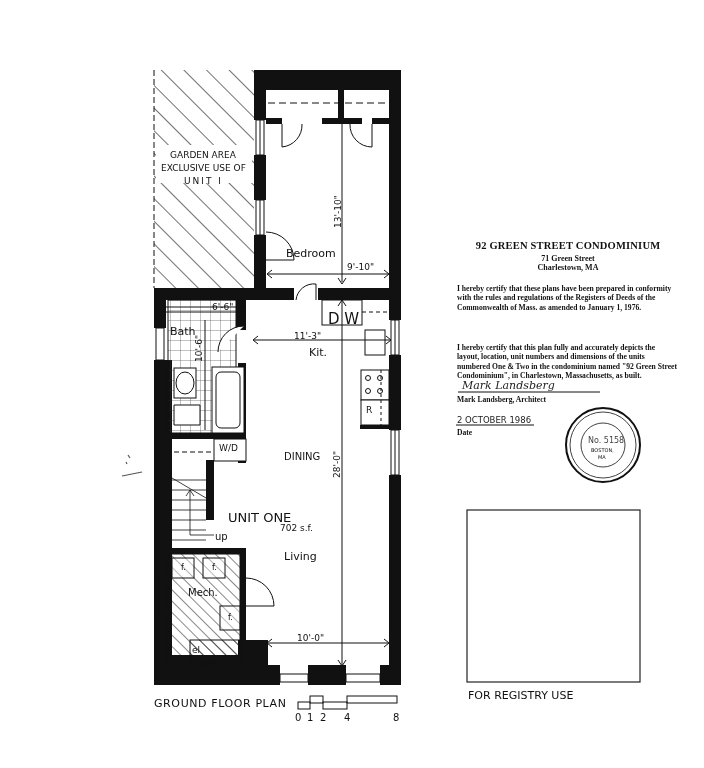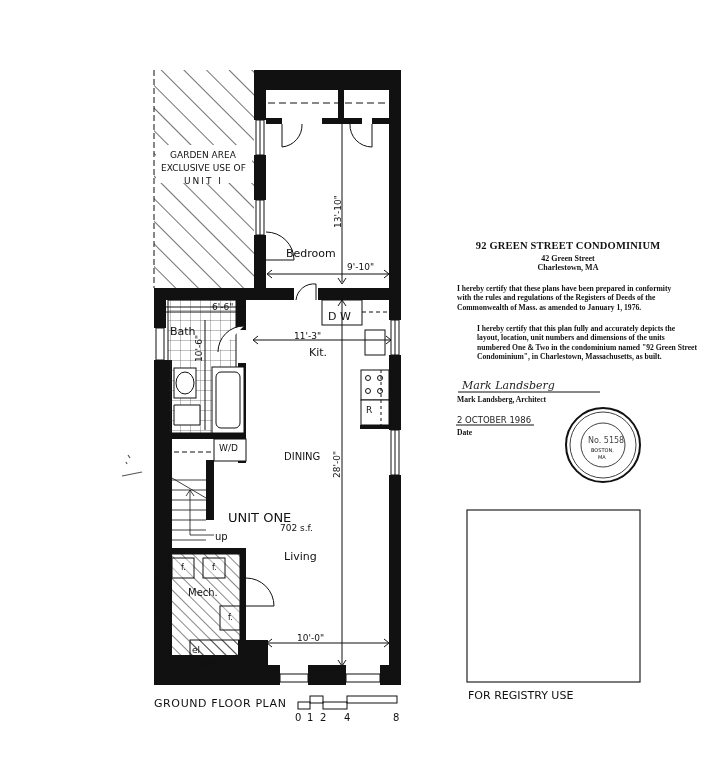--- a/index.html
+++ b/index.html
@@ -205,21 +205,21 @@
 <div class="lbl" style="left:184px;top:176px;font-size:9px;letter-spacing:2px;">UNIT I</div>
 
 <div class="lbl" style="left:286px;top:247px;font-size:11px;">Bedroom</div>
 <div class="lbl rot" style="left:333px;top:228px;font-size:9px;transform:rotate(-90deg);">13'-10"</div>
 <div class="lbl" style="left:347px;top:262px;font-size:9px;">9'-10"</div>
 
 <div class="lbl" style="left:170px;top:325px;font-size:11px;">Bath</div>
 <div class="lbl" style="left:212px;top:302px;font-size:9px;">6'-6"</div>
 <div class="lbl rot" style="left:194px;top:362px;font-size:9px;transform:rotate(-90deg);">10'-6"</div>
 
-<div class="lbl" style="left:328px;top:310px;font-size:11px;">D W</div>
+<div class="lbl" style="left:328px;top:310px;font-size:15px;">D W</div>
 <div class="lbl" style="left:294px;top:331px;font-size:9px;">11'-3"</div>
 <div class="lbl" style="left:309px;top:346px;font-size:11px;">Kit.</div>
 <div class="lbl" style="left:366px;top:405px;font-size:9px;">R</div>
 
 <div class="lbl" style="left:219px;top:443px;font-size:9px;">W/D</div>
 <div class="lbl" style="left:284px;top:451px;font-size:10px;">DINING</div>
 <div class="lbl rot" style="left:332px;top:478px;font-size:9px;transform:rotate(-90deg);">28'-0"</div>
 
 <div class="lbl" style="left:228px;top:510px;font-size:13px;">UNIT ONE</div>
 <div class="lbl" style="left:240px;top:523px;font-size:9px;margin-left:40px;">702 s.f.</div>
@@ -235,24 +235,24 @@
 <div class="lbl" style="left:297px;top:633px;font-size:9px;">10'-0"</div>
 
 <div class="lbl" style="left:154px;top:697px;font-size:11px;letter-spacing:0.6px;">GROUND FLOOR PLAN</div>
 <div class="lbl" style="left:295px;top:712px;font-size:10px;">0</div>
 <div class="lbl" style="left:307px;top:712px;font-size:10px;">1</div>
 <div class="lbl" style="left:320px;top:712px;font-size:10px;">2</div>
 <div class="lbl" style="left:344px;top:712px;font-size:10px;">4</div>
 <div class="lbl" style="left:393px;top:712px;font-size:10px;">8</div>
 
 <div class="cert cert-title">92 GREEN STREET CONDOMINIUM</div>
-<div class="cert cert-sub" style="top:254px;">42 Green Street</div>
+<div class="cert cert-sub" style="top:254px;">71 Green Street</div>
 <div class="cert cert-sub" style="top:263px;">Charlestown, MA</div>
 <div class="cert cert-p" style="top:284px;">I hereby certify that these plans have been prepared in conformity  with the rules and regulations of the Registers of Deeds of the Commonwealth of Mass. as amended to January 1, 1976.</div>
-<div class="cert cert-p" style="top:324px;margin-left:20px;">I hereby certify that this plan fully and accurately depicts the layout, location, unit numbers and dimensions of the units numbered One &amp; Two in the condominium named "92 Green Street Condominium", in Charlestown, Massachusetts, as built.</div>
+<div class="cert cert-p" style="top:343px;">I hereby certify that this plan fully and accurately depicts the layout, location, unit numbers and dimensions of the units numbered One &amp; Two in the condominium named "92 Green Street Condominium", in Charlestown, Massachusetts, as built.</div>
 
 <div class="sig" style="left:462px;top:379px;font-size:11px;">Mark Landsberg</div>
 <div class="cert cert-p" style="top:395px;">Mark Landsberg, Architect</div>
 <div class="sig" style="left:457px;top:415px;font-size:8.5px;font-style:normal;font-family:'DejaVu Sans',sans-serif;">2 OCTOBER 1986</div>
 <div class="cert cert-p" style="top:428px;">Date</div>
 
 <div class="lbl" style="left:588px;top:436px;font-size:8px;color:#444;">No. 5158</div>
 <div class="lbl" style="left:591px;top:447px;font-size:5px;">BOSTON,</div>
 <div class="lbl" style="left:598px;top:454px;font-size:5px;">MA</div>
 

